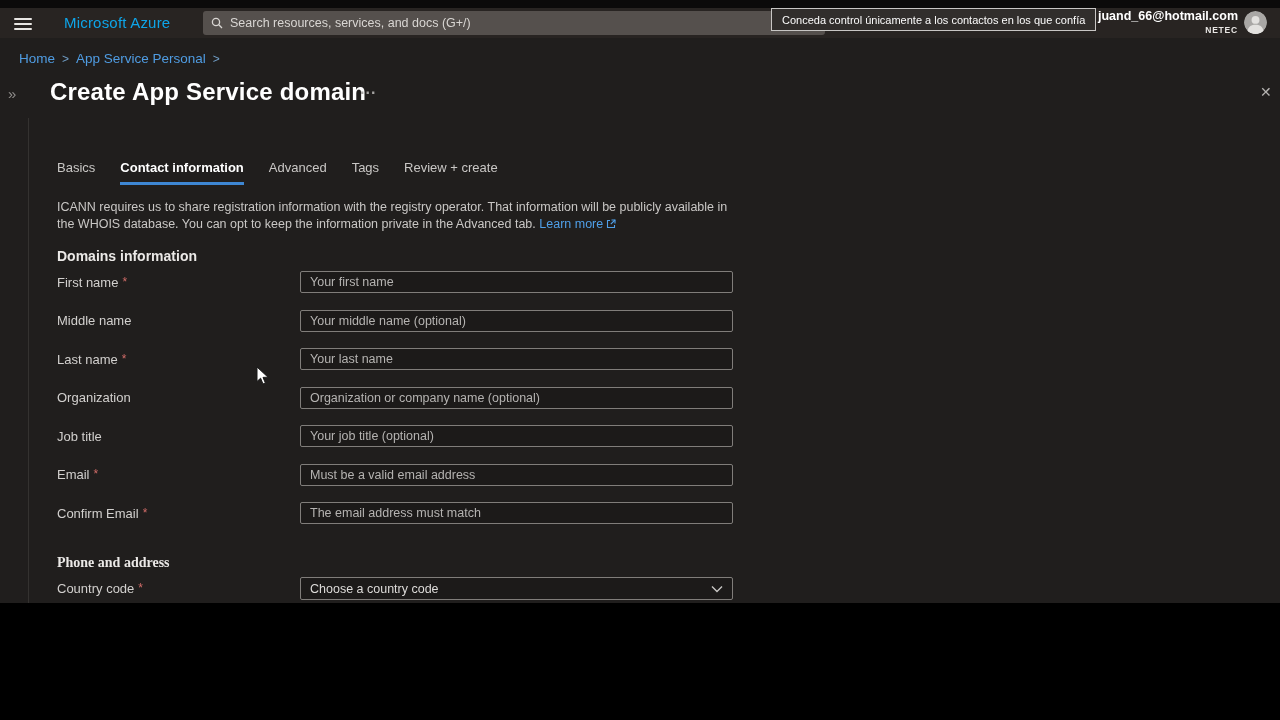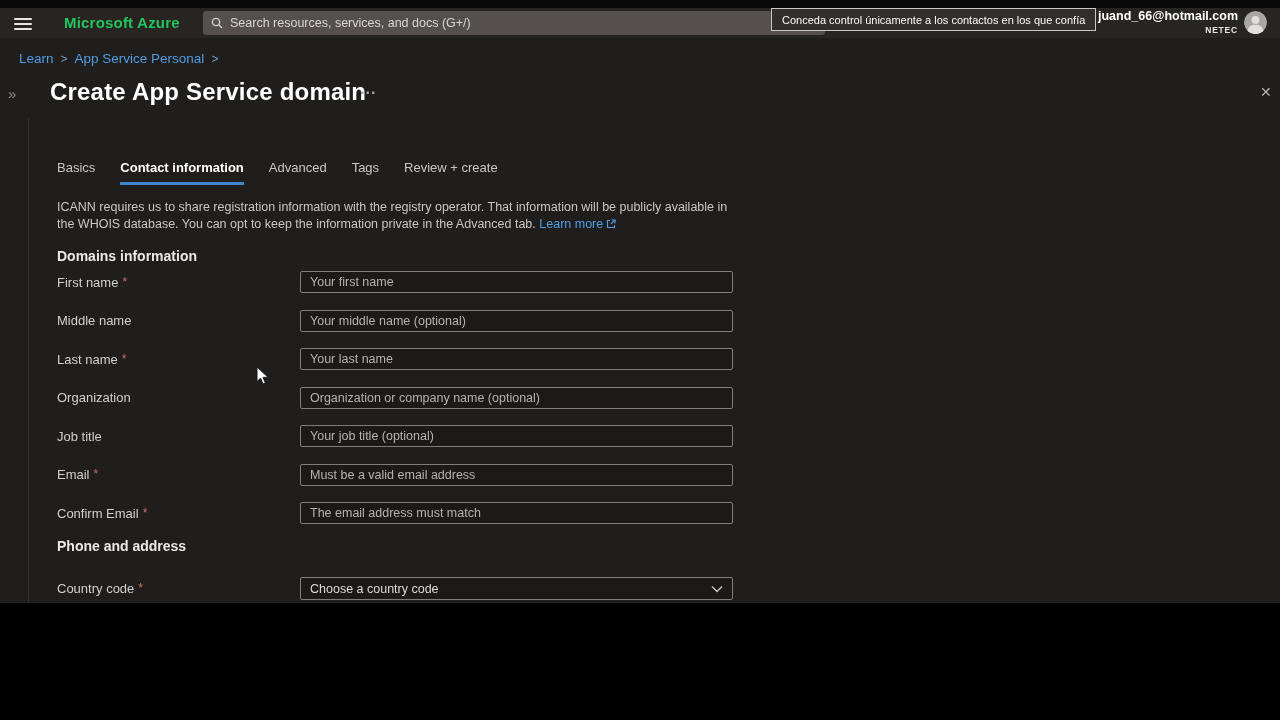--- a/index.html
+++ b/index.html
@@ -5,21 +5,21 @@
   * { margin: 0; padding: 0; box-sizing: border-box; }
   html, body { width: 1280px; height: 720px; background: #000; overflow: hidden;
     font-family: "Liberation Sans", sans-serif; }
   .stage { position: relative; width: 1280px; height: 720px; background: #000; }
 
   
   .topstrip { position: absolute; top: 0; left: 0; width: 1280px; height: 8px; background: #0b0a0a; }
   .header { position: absolute; top: 8px; left: 0; width: 1280px; height: 30px; background: #282422; }
   .hamburger { position: absolute; left: 14px; top: 7px; width: 18px; height: 15px; cursor: pointer; }
   .hamburger span { display: block; height: 2px; background: #e8e6e4; margin-top: 3px; border-radius: 1px; }
-  .brand { position: absolute; left: 64px; top: 6px; font-size: 15px; font-weight: bold; color: #22c55e; letter-spacing: .2px; white-space: nowrap; }
+  .brand { position: absolute; left: 64px; top: 6px; font-size: 15px; font-weight: normal; color: #0ea5e9; letter-spacing: .2px; white-space: nowrap; }
   .search { position: absolute; left: 203px; top: 3px; width: 622px; height: 24px; background: #55504d;
     border-radius: 3px; display: flex; align-items: center; padding: 12px 8px; }
   .search svg { flex: 0 0 auto; margin-right: 7px; }
   .search input { background: transparent; border: none; outline: none; color: #d9d6d3;
     font-size: 12.5px; width: 100%; font-family: inherit; }
   .search input::placeholder { color: #d9d6d3; opacity: 1; }
   .tooltip { position: absolute; left: 771px; top: 0; height: 23px; background: #312e2c;
     border: 1px solid #c8c6c4; color: #fcfcfc; font-size: 11px; display: flex; align-items: center;
     padding: 0 10px; white-space: nowrap; z-index: 5; }
   .account { position: absolute; left: 1080px; top: 2px; width: 158px; text-align: right; line-height: 1.1; }
@@ -44,21 +44,21 @@
     border-bottom: 3px solid transparent; white-space: nowrap; }
   .tab.active { color: #fff; font-weight: bold; border-bottom-color: #3e87d3; }
 
   .info-text { position: absolute; left: 57px; top: 161px; width: 690px; font-size: 12.5px;
     line-height: 17px; color: #c9c7c5; }
   .learn-more { color: #4f9fe8; cursor: pointer; white-space: nowrap; }
   .ext-icon { display: inline-block; vertical-align: -1px; margin-left: 3px; }
 
   .section-heading { position: absolute; left: 57px; font-size: 14px; font-weight: bold; color: #ebe9e7; }
   .heading-personal { top: 210px; }
-  .heading-phone { top: 500px; }
+  .heading-phone { top: 517px; font-family: Liberation Serif, serif; }
 
   .form-rows { position: absolute; left: 57px; top: 233px; width: 676px; }
   .field-row { display: flex; align-items: center; height: 22px; margin-bottom: 16.5px; }
   .field-label { width: 243px; font-size: 13px; color: #d2d0ce; flex: 0 0 auto; }
   .req { color: #cf6b67; margin-left: 4px; font-size: 12px; vertical-align: 1px; }
   .field-input { flex: 1; height: 22px; background: #1c1a19; border: 1px solid #807d7a;
     border-radius: 2px; color: #e4e2e0; font-size: 12.5px; padding: 0 9px; outline: none; font-family: inherit; }
   .field-input::placeholder { color: #b5b3b1; opacity: 1; }
 
   .country-row { position: absolute; left: 57px; top: 539px; width: 676px; display: flex; align-items: center; }
@@ -107,21 +107,21 @@
         <path d="M3.5 21.5 C4.5 15.8 8 14.4 12 14.4 C16 14.4 19.5 15.8 20.5 21.5 C18.3 23.2 15.3 24 12 24 C8.7 24 5.7 23.2 3.5 21.5 Z" fill="#e3e1df"></path>
       </svg>
     </div>
   </div>
 
   <div class="page">
     <div class="rail-line"></div>
     <div class="expand-chevrons">»</div>
 
     <div class="breadcrumb">
-      <span class="crumb">Learn</span>
+      <span class="crumb">Home</span>
       <span class="sep">&gt;</span>
       <span class="crumb">App Service Personal</span>
       <span class="sep">&gt;</span>
     </div>
 
     <div class="page-title">Create App Service domain</div>
     <div class="more-btn">...</div>
     <div class="close-btn">✕</div>
 
     <div class="tabs">

